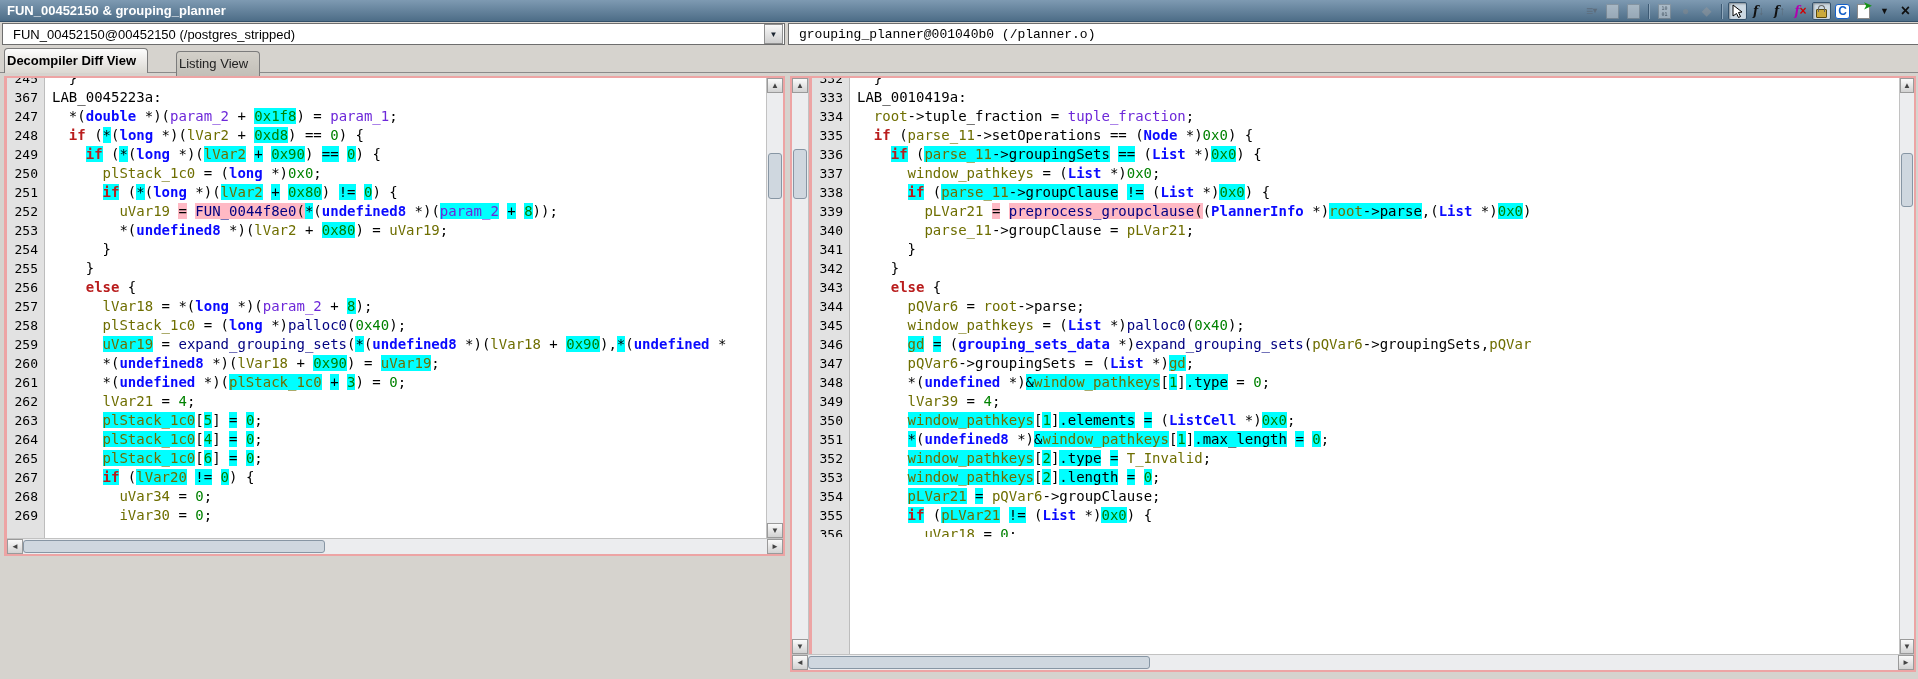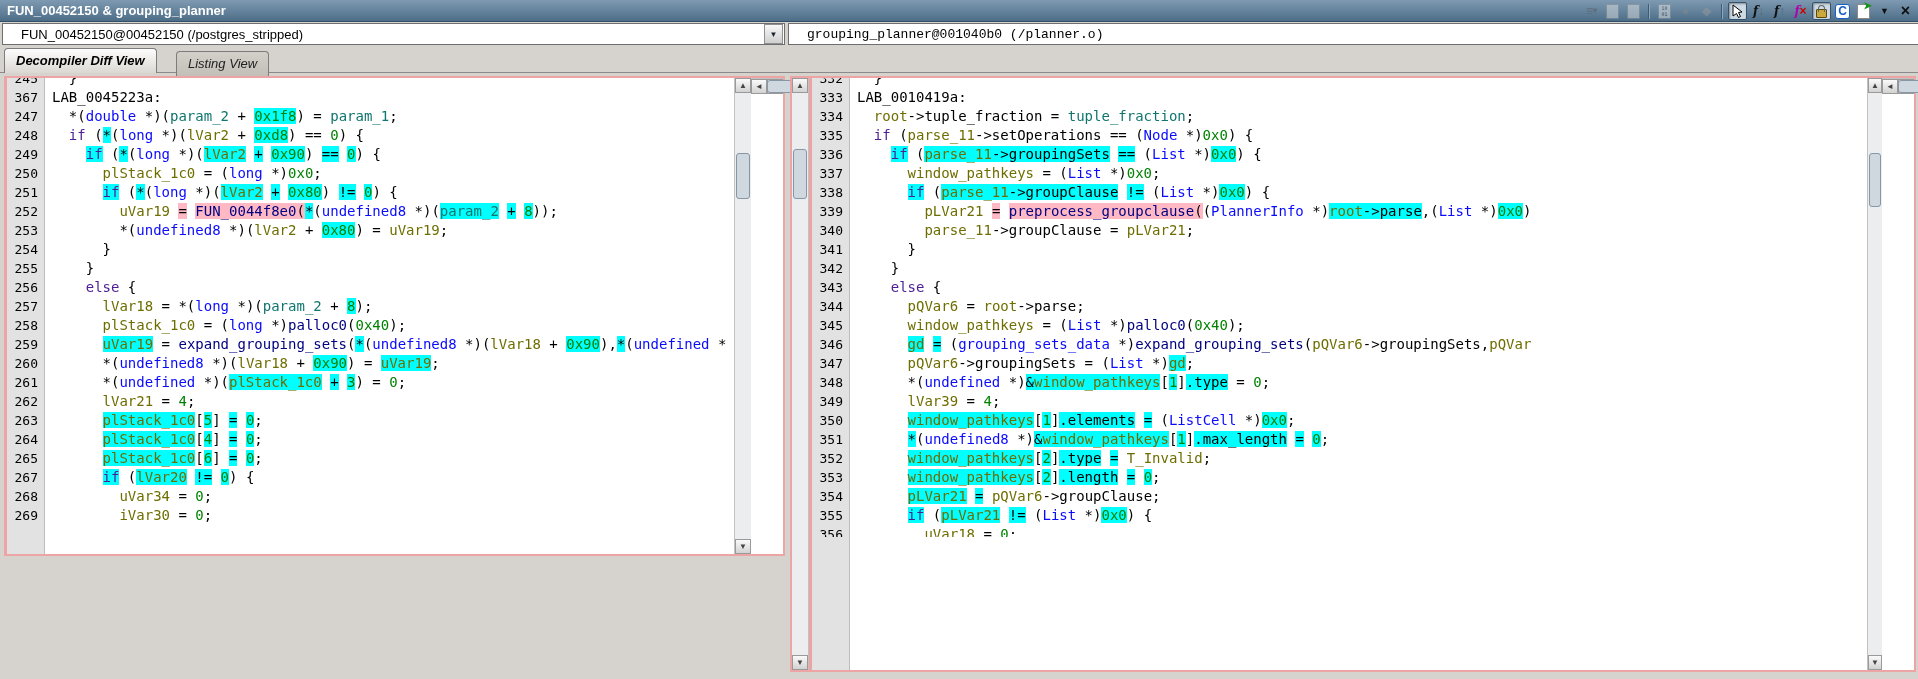--- a/index.html
+++ b/index.html
@@ -19,56 +19,56 @@
   .bindoc{width:11px;height:13px;background:#f2f2f2;border:1px solid #9a9a9a;font-size:5px;line-height:6px;color:#555;text-align:center;font-family:"DejaVu Sans Mono",monospace;}
   .lockshape{width:9px;height:7px;background:#caa93c;border:1px solid #5a4a10;border-radius:1px;position:relative;margin-top:5px;}
   .lockshape:before{content:"";position:absolute;left:1px;top:-5px;width:5px;height:6px;border:1.5px solid #666;border-bottom:none;border-radius:4px 4px 0 0;}
   .snappage{width:11px;height:13px;background:#fff;border:1px solid #8a8a8a;position:relative;}
   .snaparrow{position:absolute;right:-3px;top:-4px;color:#159415;font-size:10px;font-weight:bold;}
   .cbox{border:1px solid #1560c8;background:#fff;border-radius:3px;width:13px;height:13px;display:flex;align-items:center;justify-content:center;}
 
   
   .combo{position:absolute;top:23px;height:22px;background:#fff;border:1px solid #6e6e6e;box-sizing:border-box;
     font-size:13px;color:#000;display:flex;align-items:center;}
-  .combo .cval{flex:1;padding:0 18px;white-space:nowrap;overflow:hidden;}
+  .combo .cval{flex:1;padding:0 10px;white-space:nowrap;overflow:hidden;}
   .combo .carrow{width:17px;height:18px;margin-right:1px;background:linear-gradient(#f8f8f8,#cfcfcf);
     border:1px solid #8f8f8f;display:flex;align-items:center;justify-content:center;font-size:8px;color:#1a2430;}
   .combo-left{left:2px;width:783px;}
   .combo-right{left:788px;width:1257px;font-family:Liberation Mono, monospace;}
 
   
   .tabrow{position:absolute;left:0;top:47px;width:1918px;height:26px;}
   .tabline{position:absolute;left:0;top:72px;width:1918px;height:1px;background:#8a8a8a;}
-  .tab{position:absolute;top:2px;height:24px;box-sizing:border-box;padding:4px 11px 0 11px;font-size:13px;
-    border:1px solid #7c7c7c;border-bottom:none;border-radius:4px 4px 0 0;z-index:2;font-style:italic;}
+  .tab{position:absolute;top:2px;height:24px;box-sizing:border-box;padding:4px 11px 0 2px;font-size:13px;
+    border:1px solid #7c7c7c;border-bottom:none;border-radius:4px 4px 0 0;z-index:2;}
   .tab.active{left:4px;background:linear-gradient(#fdfdfd,#dbd8d2);font-weight:bold;height:25px;top:1px;}
   .tab.inactive{left:176px;background:linear-gradient(#d3d0c9,#c2bfb8);color:#222;top:4px;height:25px;z-index:1;}
 
   
-  .panel{position:absolute;box-sizing:border-box;border:2px solid #eda4a4;background:#fff;display:flex;flex-direction:row;}
+  .panel{position:absolute;box-sizing:border-box;border:2px solid #eda4a4;background:#fff;display:flex;flex-direction:column;}
   .panel-left{left:4px;top:76px;width:781px;height:480px;border-left-width:3px;}
   .panel-right{left:790px;top:76px;width:1126px;height:596px;}
   .pmain{flex:1;display:flex;min-height:0;}
   .codecol{flex:1;position:relative;background:#fff;min-width:0;}
   .gutterbg{position:absolute;left:0;top:0;bottom:0;width:37px;background:#e2e2e2;border-right:1px solid #bdbdbd;}
   .rows{position:relative;overflow:hidden;}
   .panel-left .rows{height:459px;}
   .panel-right .rows{height:459px;}
   .rows .crow:first-child{margin-top:-9px;}
   .crow{display:flex;height:19px;line-height:19px;font-family:"DejaVu Sans Mono",monospace;font-size:14px;}
   .ln{width:31px;padding-right:6px;background:#e2e2e2;border-right:1px solid #bdbdbd;text-align:right;flex:none;color:#000;font-size:13px;}
   .ctext{white-space:pre;padding-left:7px;overflow:hidden;flex:1;}
   .pinkdiv{width:3px;background:#eda4a4;flex:none;}
 
-  .tk-kw{color:#4c1d95;font-weight:normal;}
-  .tk-ty{color:#0a0aff;}
+  .tk-kw{color:#b91c1c;font-weight:bold;}
+  .tk-ty{color:#0a0aff;font-weight:bold;}
   .tk-fn{color:#000080;}
   .tk-va{color:#6e6e00;}
   .tk-co{color:#008200;}
-  .tk-pa{color:#0f766e;}
+  .tk-pa{color:#6d28d9;}
   .tk-pl{color:#000;}
   .tk-lb{color:#000;}
   .hl-c{background:#00ffff;}
   .hl-p{background:#ffb9c4;}
 
   
   .vscroll{width:16px;flex:none;background:#ecedef;display:flex;flex-direction:column;border-left:1px solid #c2c2c2;}
   .vscroll.leftside{border-left:none;border-right:1px solid #c2c2c2;}
   .vscroll-thin{width:14px;}
   .sbtn{height:15px;flex:none;background:linear-gradient(#fafafa,#d2d2d2);border:1px solid #9a9a9a;box-sizing:border-box;

